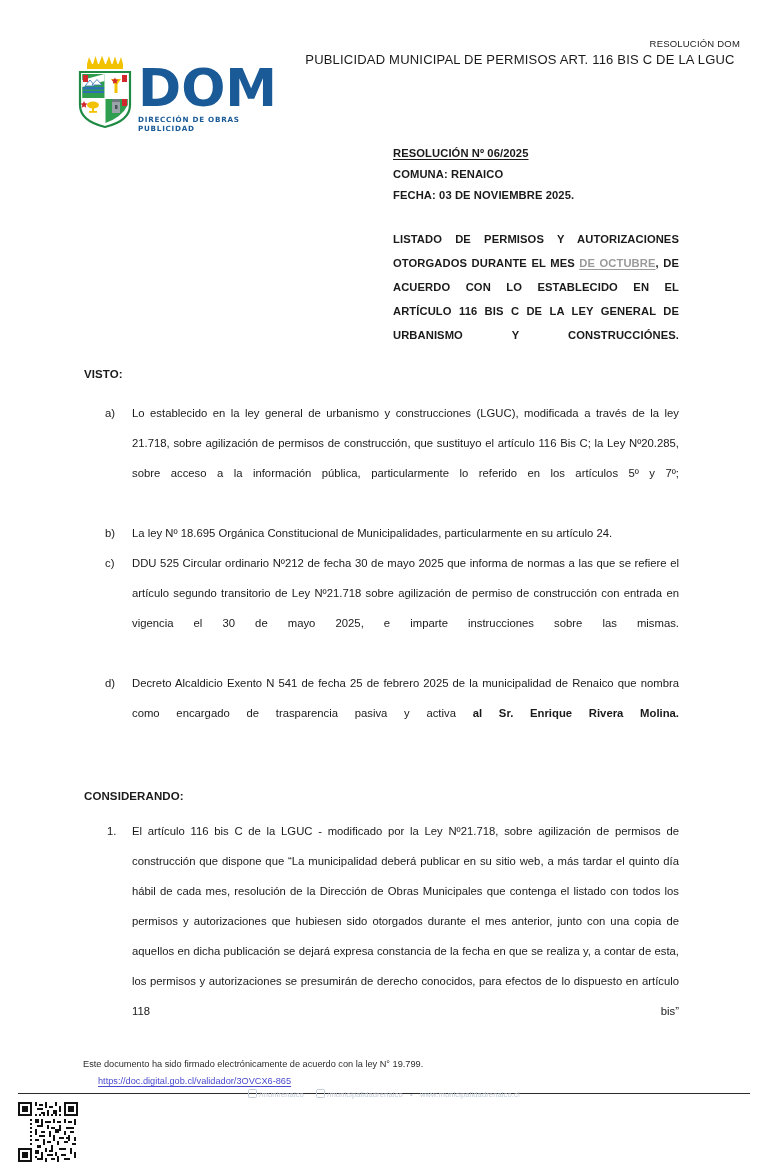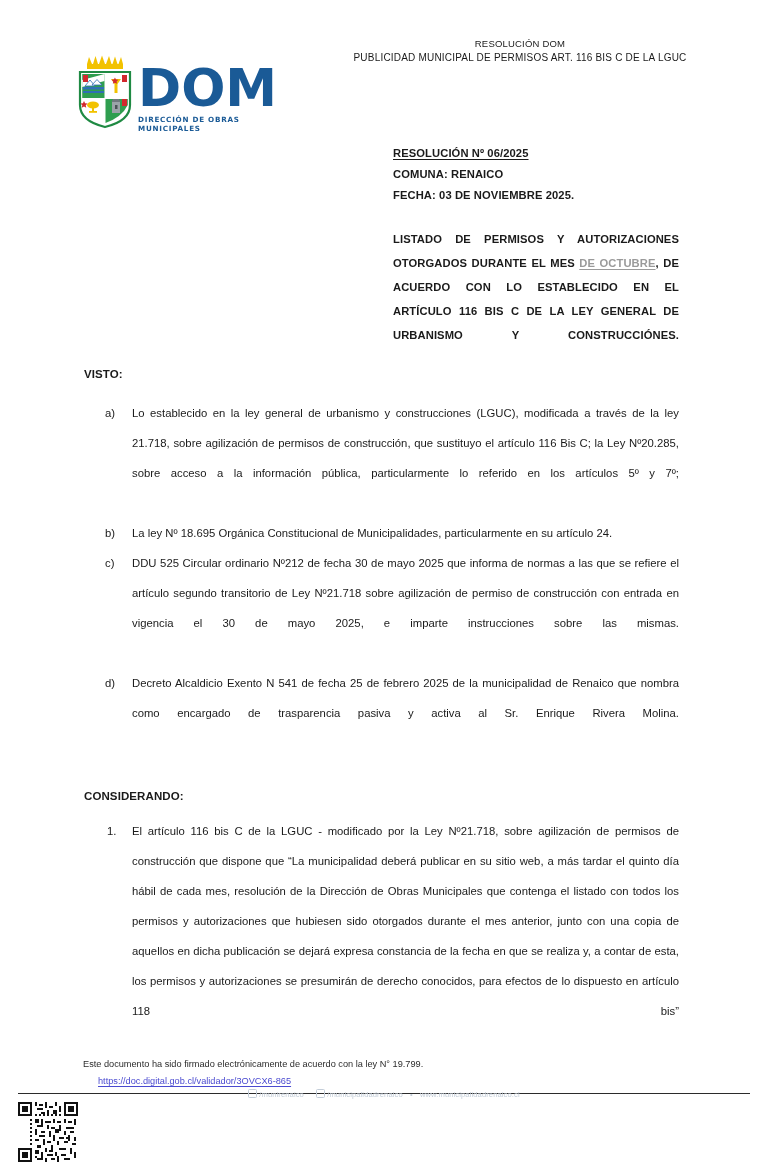--- a/index.html
+++ b/index.html
@@ -30,23 +30,24 @@
     top: 37px;
     width: 440px;
     text-align: center;
     line-height: 1.45;
   }
   .header-line1 {
     font-size: 9.5px;
     letter-spacing: 0.2px;
     color: #1a1a1a;
     font-weight: 400;
+    text-align: right;
   }
   .header-line2 {
-    font-size: 10px;
+    font-size: 13px;
     letter-spacing: 0.2px;
     color: #1a1a1a;
     font-weight: 400;
   }
 
   
   .logo-block {
     position: absolute;
     left: 76px;
     top: 52px;
@@ -156,21 +157,21 @@
     text-align: left;
   }
   .clause-num .clause-marker { left: 23px; }
   .clause-body { display: block; }
   .clause-body::after {
     content: "";
     display: inline-block;
     width: 100%;
   }
   .clause-body.nojust::after { display: none; }
-  b.strong { font-weight: 400; }
+  b.strong { font-weight: 700; }
 
   
   .footer {
     position: absolute;
     left: 0;
     top: 1086px;
     width: 768px;
     height: 89px;
   }
   .footer-rule {
@@ -284,21 +285,21 @@
       <rect x="7" y="20" width="5" height="7" fill="#d1282e"></rect>
       <rect x="46" y="20" width="5" height="7" fill="#d1282e"></rect>
       <rect x="46" y="44" width="5" height="7" fill="#d1282e"></rect>
 
       <path d="M47 24 l1.2 2.6 l2.8 .3 l-2.1 1.9 l.6 2.8 l-2.5-1.4 l-2.5 1.4 l.6-2.8 l-2.1-1.9 l2.8-.3 Z" fill="#d1282e" transform="translate(-1,2) scale(0.85)"></path>
       <path d="M10 51 l1.2 2.6 l2.8 .3 l-2.1 1.9 l.6 2.8 l-2.5-1.4 l-2.5 1.4 l.6-2.8 l-2.1-1.9 l2.8-.3 Z" fill="#d1282e" transform="translate(-1,0) scale(0.9)"></path>
     </svg>
 
     <div class="wordmark">
       <div class="wordmark-dom">DOM</div>
-      <div class="wordmark-sub">DIRECCIÓN DE OBRAS MUNICIPALES</div>
+      <div class="wordmark-sub">DIRECCIÓN DE OBRAS PUBLICIDAD</div>
     </div>
   </div>
 </div>
 
 <div class="res-block">
   <div class="res-title">RESOLUCIÓN Nº 06/2025</div>
   <div>COMUNA: RENAICO</div>
   <div>FECHA: 03 DE NOVIEMBRE 2025.</div>
 
   <div class="res-para"><span>LISTADO DE PERMISOS Y AUTORIZACIONES OTORGADOS DURANTE EL MES </span><span class="grey-month">DE OCTUBRE</span><span>, DE ACUERDO CON LO ESTABLECIDO EN EL ARTÍCULO 116 BIS C DE LA LEY GENERAL DE URBANISMO Y CONSTRUCCIÓNES.</span></div>

